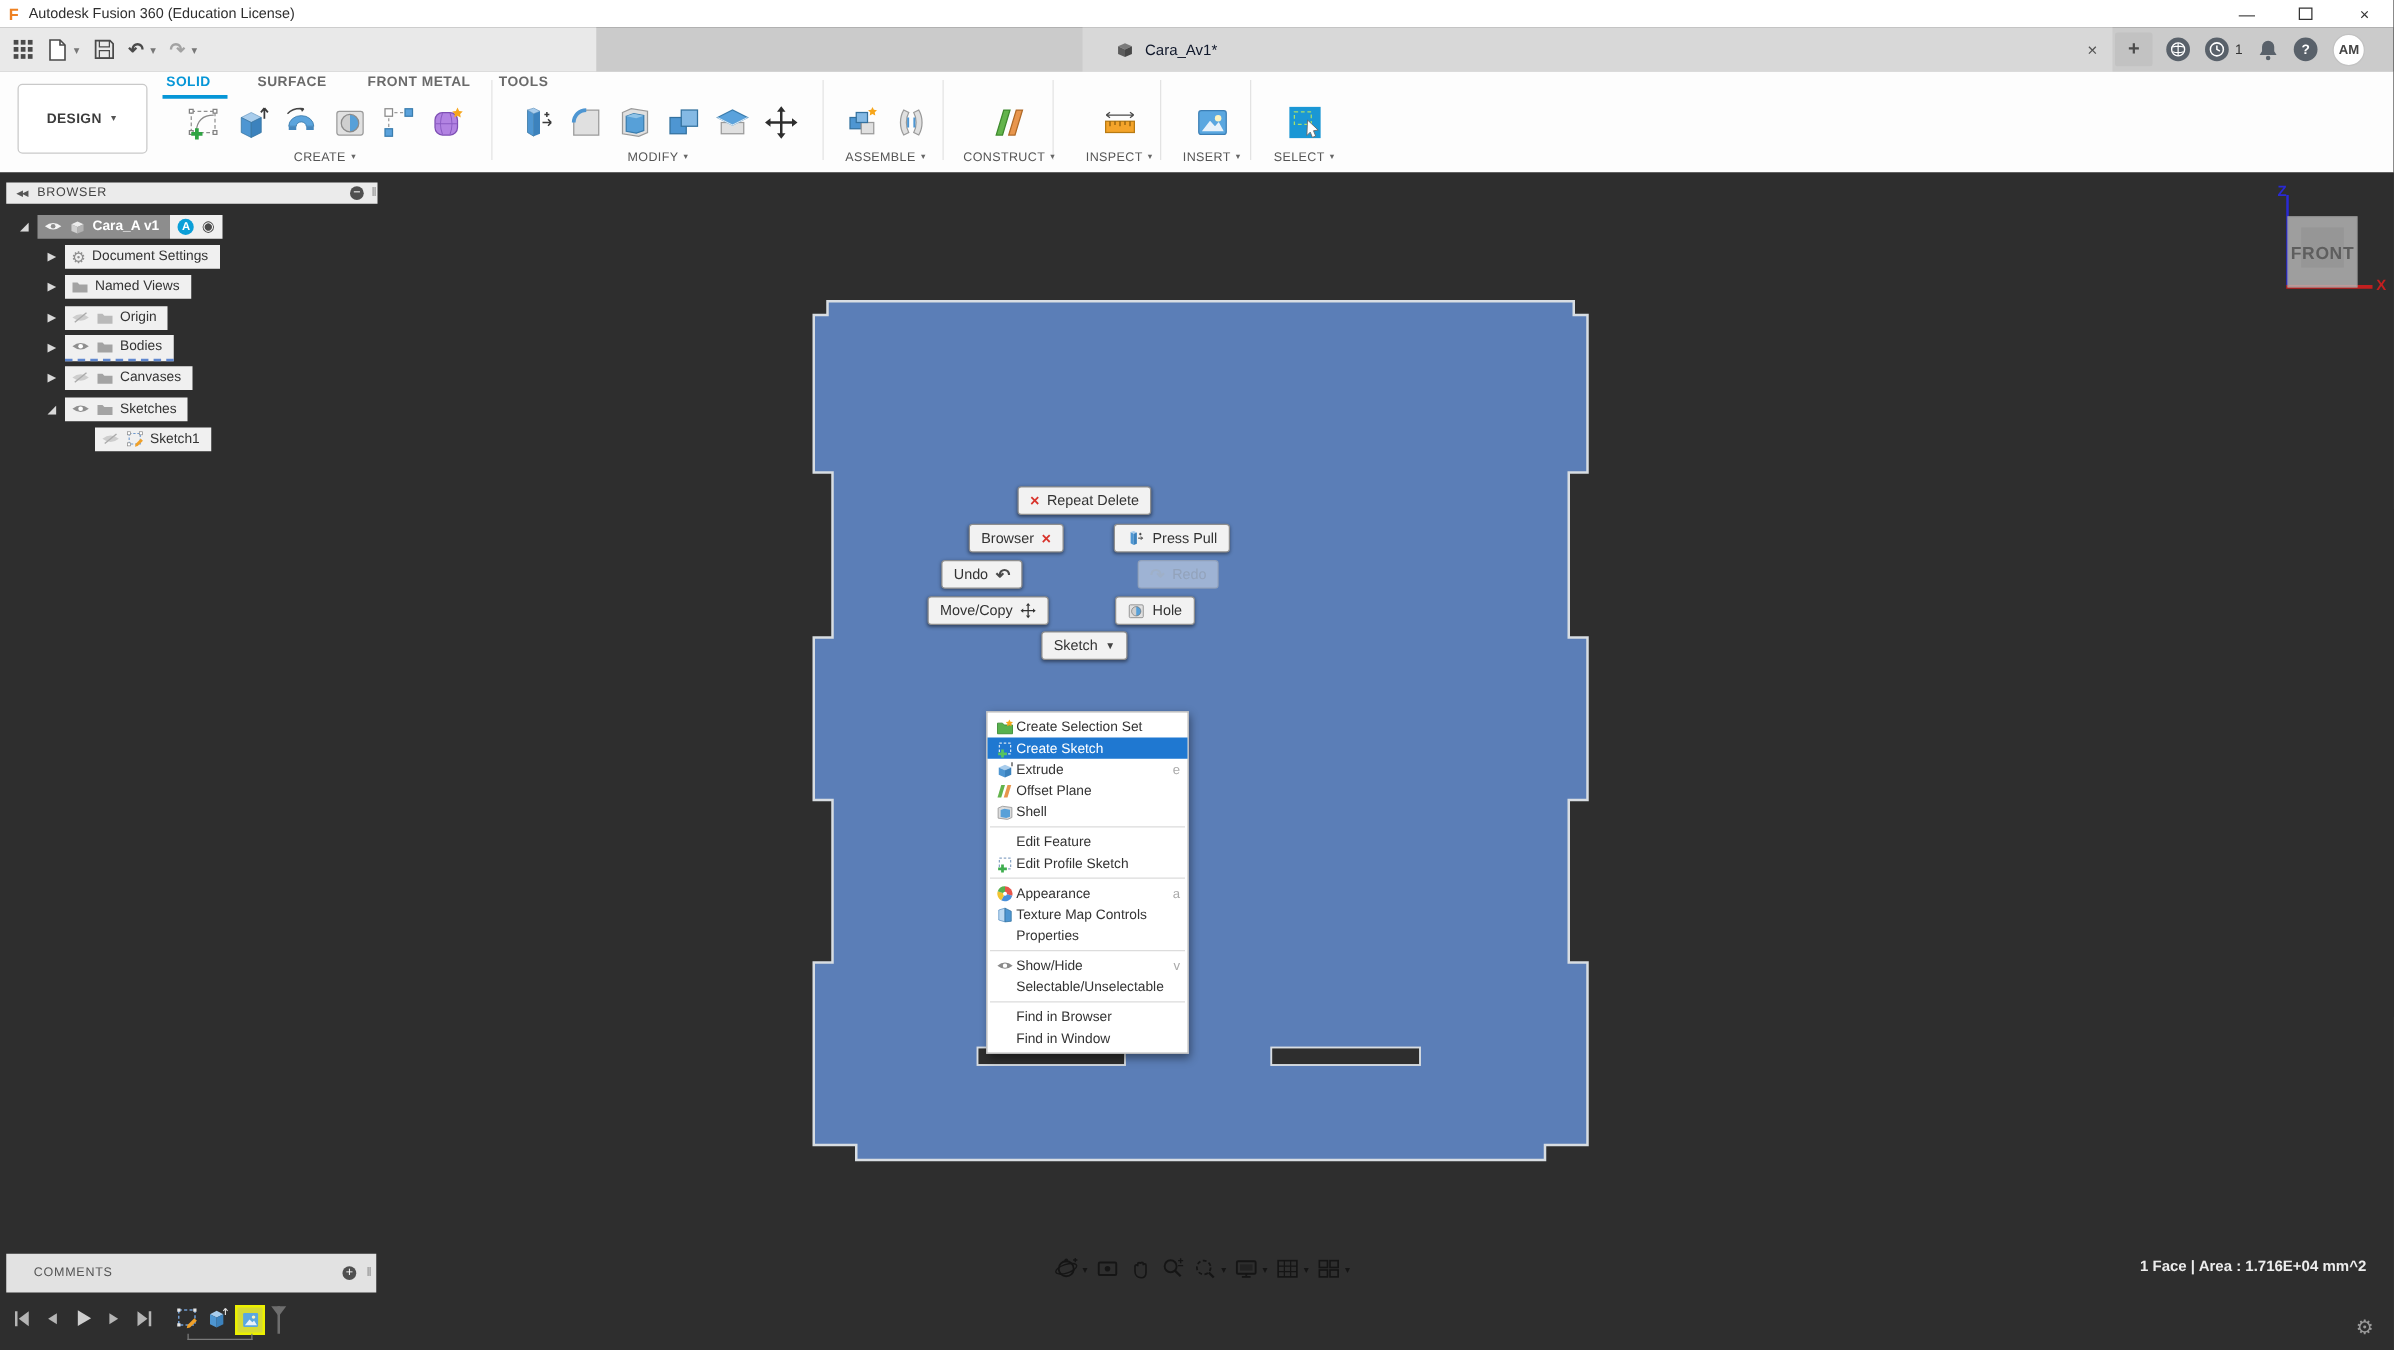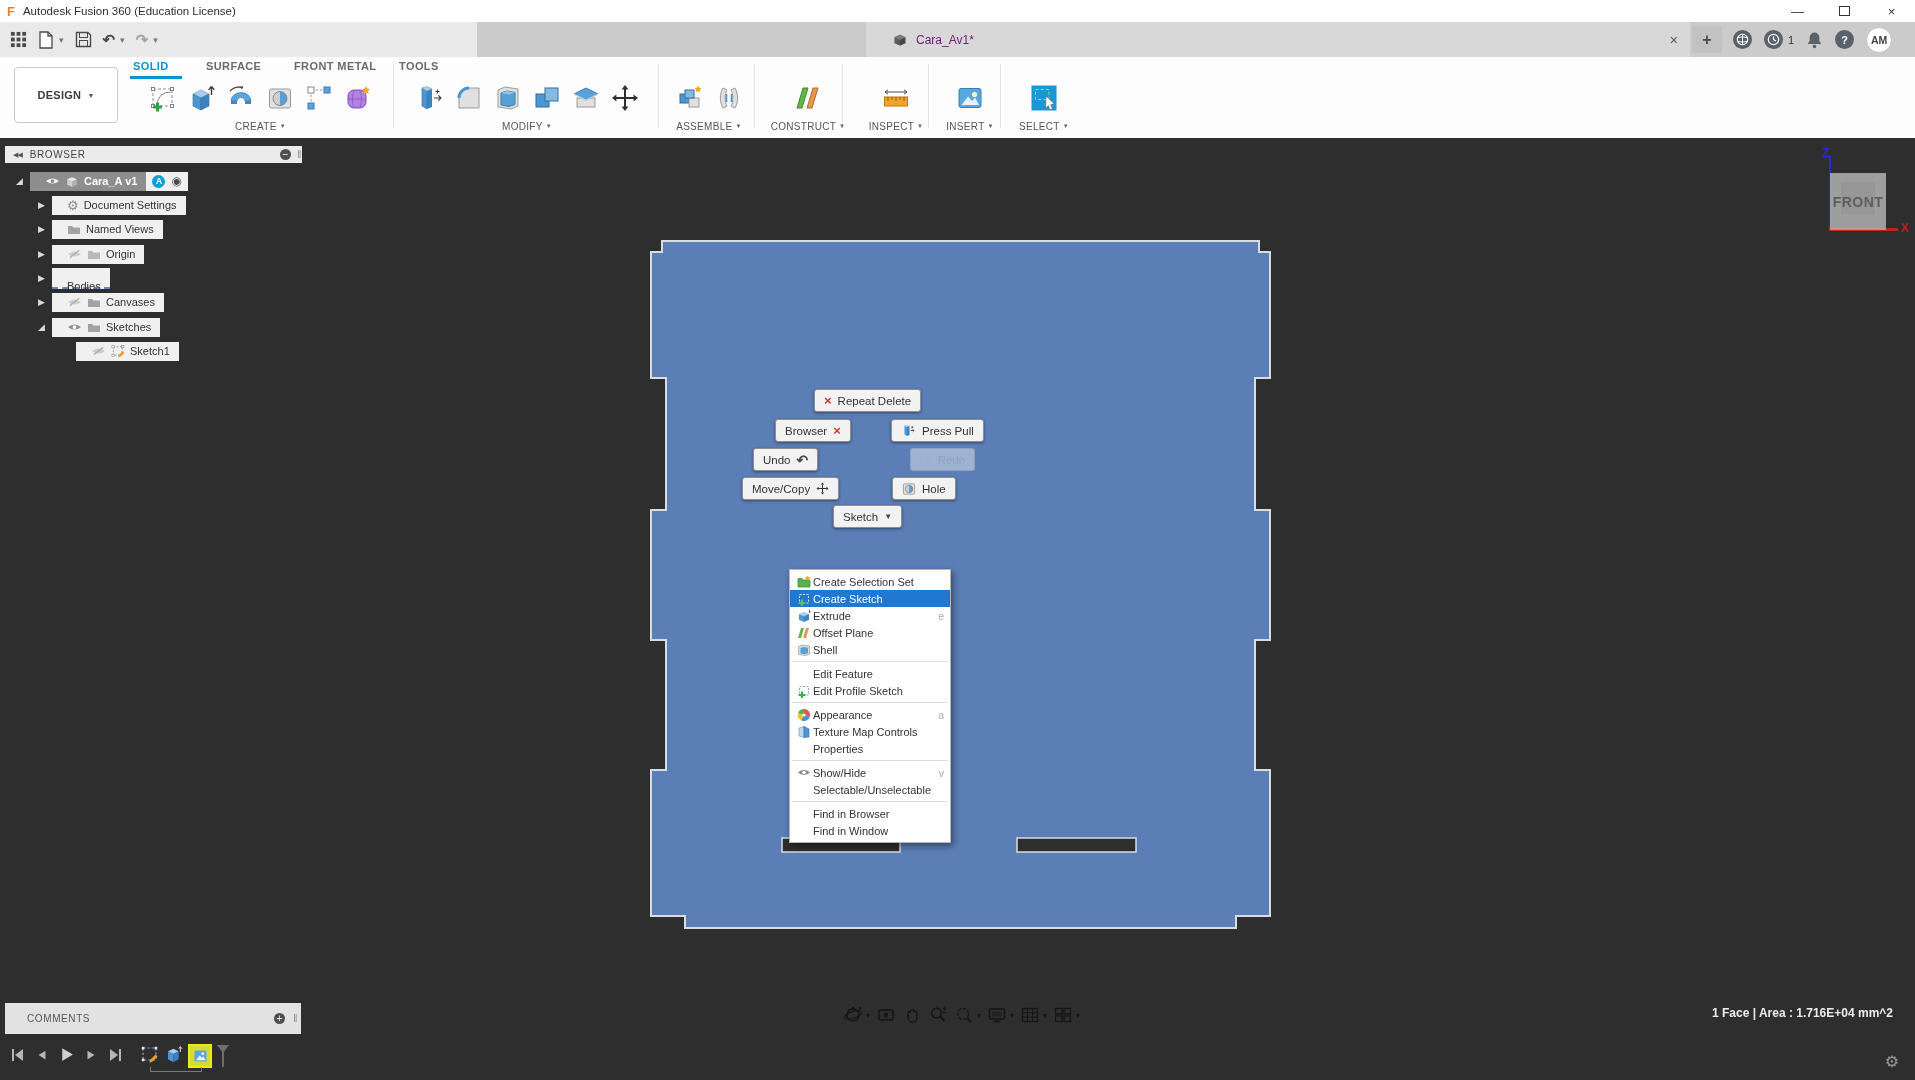--- a/index.html
+++ b/index.html
@@ -13,21 +13,21 @@
   .wincontrols{position:absolute;right:0;top:0;height:22px;display:flex;}
   .winbtn{width:47px;height:22px;display:flex;align-items:center;justify-content:center;color:#333;font-size:13px;cursor:default;}
   .maxbox{width:9px;height:8px;border:1.4px solid #333;}
   
   .appbar{left:0;top:22px;width:1915px;height:35px;background:#cbcbcb;}
   .qat{position:absolute;left:0;top:0;width:477px;height:35px;background:#e9e9e9;display:flex;align-items:center;gap:11px;padding-left:10px;box-sizing:border-box;}
   .qat .caret{font-size:9px;color:#777;margin-left:-6px;}
   .glyph-undo{font-size:15px;font-weight:bold;color:#4a4a4a;}
   .glyph-redo{font-size:15px;font-weight:bold;color:#a2a2a2;}
   .doctab{position:absolute;left:866px;top:0;width:824px;height:35px;background:#d8d8d8;display:flex;align-items:center;}
-  .doctab-label{margin-left:8px;font-size:12px;color:#701a75;}
+  .doctab-label{margin-left:8px;font-size:12px;color:#0f172a;}
   .tabclose{margin-left:auto;margin-right:12px;font-size:14px;color:#555;}
   .plusbox{position:absolute;left:1692px;top:4px;width:30px;height:27px;background:#c2c2c2;border-radius:2px;
            display:flex;align-items:center;justify-content:center;color:#4c4c4c;font-size:16px;font-weight:bold;}
   .right-icons{position:absolute;left:1733px;top:0;height:35px;display:flex;align-items:center;gap:12px;}
   .dkcircle{width:19px;height:19px;border-radius:50%;background:#59616a;color:#fff;display:flex;align-items:center;justify-content:center;font-size:11px;font-weight:bold;flex:0 0 auto;}
   .notif-count{font-size:11px;color:#333;margin-left:-7px;}
   .avatar{width:24px;height:24px;border-radius:50%;background:#fff;border:1px solid #c2c2c2;color:#444;font-size:10.5px;font-weight:bold;display:flex;align-items:center;justify-content:center;}
   
   .ribbon{left:0;top:57px;width:1915px;height:81px;background:#fdfdfd;}
   .design-btn{position:absolute;left:14px;top:10px;width:102px;height:54px;border:1px solid #c9c9c9;border-radius:4px;background:#fff;
@@ -43,24 +43,24 @@
   .ri{width:30px;height:30px;display:block;}
   
   .canvas-bg{left:0;top:138px;width:1915px;height:942px;background:#2e2e2e;}
   
   .browser-header{left:5px;top:146px;width:297px;height:17px;background:#ebebeb;display:flex;align-items:center;font-size:10px;color:#444;letter-spacing:.6px;}
   .bh-collapse{font-size:7px;color:#555;margin:0 8px 0 8px;letter-spacing:-1px;}
   .circ{width:11px;height:11px;border-radius:50%;background:#4f4f4f;color:#fff;font-size:10px;line-height:10px;display:flex;align-items:center;justify-content:center;}
   .grip{color:#8a8a8a;font-size:10px;}
   .brow{position:absolute;display:flex;align-items:center;height:20px;}
   .tri{font-size:9px;color:#d9d9d9;width:14px;}
-  .chip{display:inline-flex;align-items:center;gap:5px;background:rgba(249,249,249,.96);padding:2px 9px 2px 15px;font-size:11px;color:#333;height:15px;}
+  .chip{display:inline-flex;align-items:center;gap:5px;background:rgba(249,249,249,.96);padding:2px 9px 2px 5px;font-size:11px;color:#333;height:15px;}
   .chip.dark{background:#8d8d8d;color:#fff;font-weight:bold;}
   .chip.light-ext{padding:2px 6px;gap:6px;}
-  .chip.dashed{border-bottom:2px dashed #5f87cf;flex-direction:column;}
+  .chip.dashed{border-bottom:2px dashed #5f87cf;}
   .badgeA{width:13px;height:13px;border-radius:50%;background:#0b9fd8;color:#fff;font-size:9px;font-weight:bold;display:flex;align-items:center;justify-content:center;}
   .target{color:#4a4a4a;font-size:12px;line-height:1;}
   .gearmini{font-size:13px;color:#8f8f8f;line-height:1;}
   
   .vc-square{left:1830px;top:173px;width:54px;height:55px;background:rgba(190,190,190,.78);border:1px solid rgba(150,150,150,.6);
              display:flex;align-items:center;justify-content:center;}
   .vc-inner{position:absolute;left:10px;top:8px;width:34px;height:32px;background:rgba(140,140,140,.45);}
   .vc-face{position:relative;font-size:14px;font-weight:bold;color:#5e5e5e;letter-spacing:.5px;}
   .vc-z{left:1829px;top:156px;width:2px;height:73px;background:#2a2ad4;}
   .vc-zlab{left:1822px;top:146px;color:#2a2ad4;font-weight:bold;font-size:12px;}

